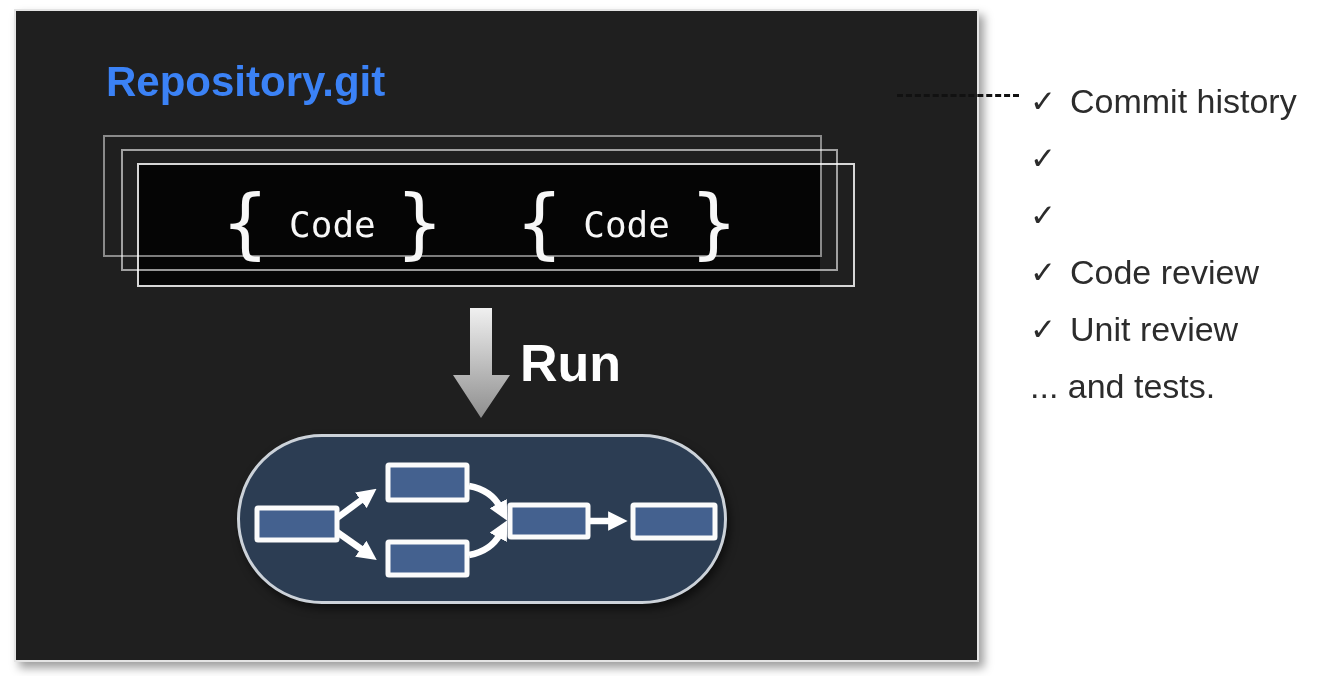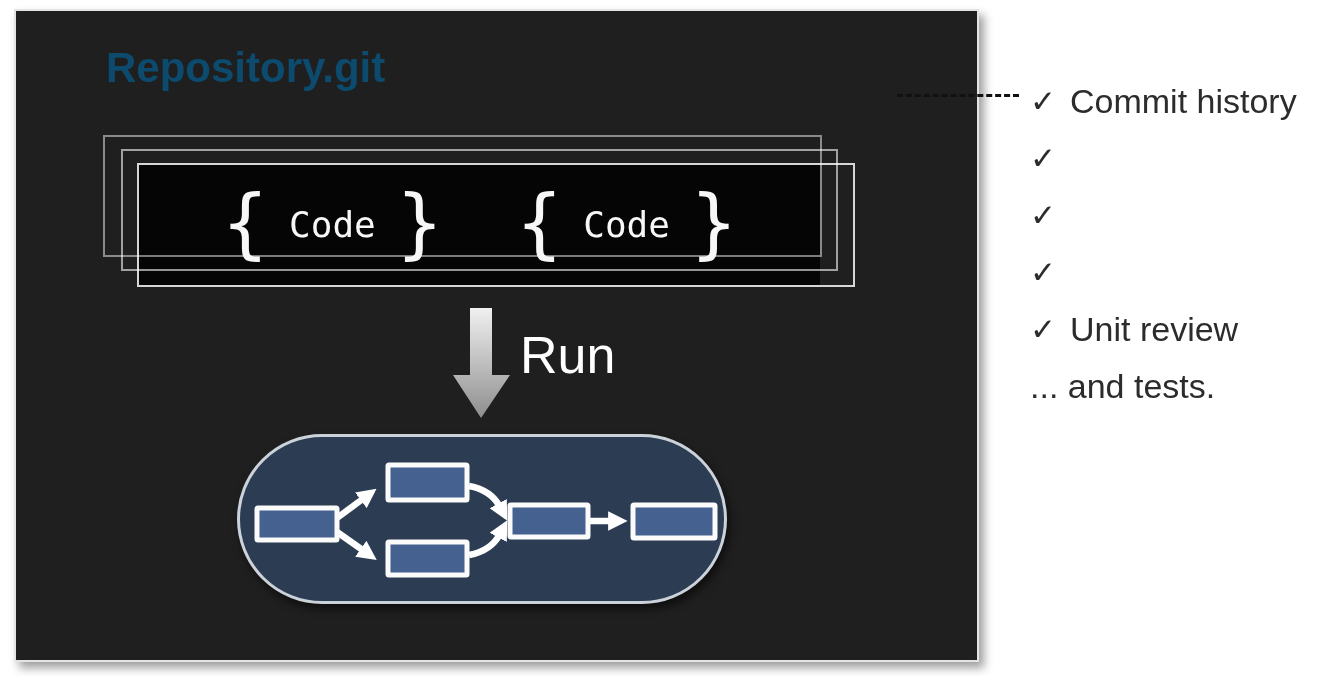--- a/index.html
+++ b/index.html
@@ -17,24 +17,24 @@
   .panel {
     position: absolute;
     left: 14px; top: 9px;
     width: 965px; height: 653px;
     background: #1f1f1f;
     border: 2px solid #e4e4e4;
     box-shadow: 5px 6px 9px rgba(0,0,0,0.38);
   }
   .panel-title {
     position: absolute;
-    left: 106px; top: 44px;
+    left: 106px; top: 58px;
     font-size: 42px;
     font-weight: bold;
-    color: #0c4a6e;
+    color: #3b82f6;
     letter-spacing: 0px;
     z-index: 5;
   }
 
   
   .code-box-fill {
     position: absolute;
     left: 139px; top: 165px;
     width: 681px; height: 120px;
     background: #050505;
@@ -70,23 +70,23 @@
   .code-span .word  { font-size: 36px; line-height: 1; }
 
   
   .down-arrow {
     position: absolute;
     left: 445px; top: 298px;
     z-index: 4;
   }
   .run-label {
     position: absolute;
-    left: 520px; top: 325px;
+    left: 520px; top: 333px;
     font-size: 52px;
-    font-weight: normal;
+    font-weight: bold;
     color: #ffffff;
     z-index: 4;
   }
 
   
   .pill {
     position: absolute;
     left: 237px; top: 434px;
     width: 490px; height: 170px;
     background: #2c3d53;
@@ -194,20 +194,21 @@
       <span>Commit history</span>
     </div>
     <div class="check-row">
       <span class="check">✓</span>
     </div>
     <div class="check-row">
       <span class="check">✓</span>
     </div>
     <div class="check-row">
       <span class="check">✓</span>
+      <span>Code review</span>
     </div>
     <div class="check-row">
       <span class="check">✓</span>
       <span>Unit review</span>
     </div>
     <div class="check-row">
       <span>... and tests.</span>
     </div>
   </div>
 

